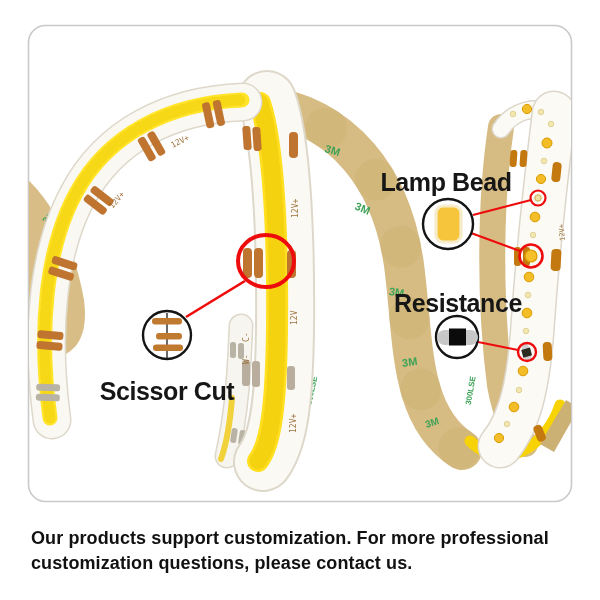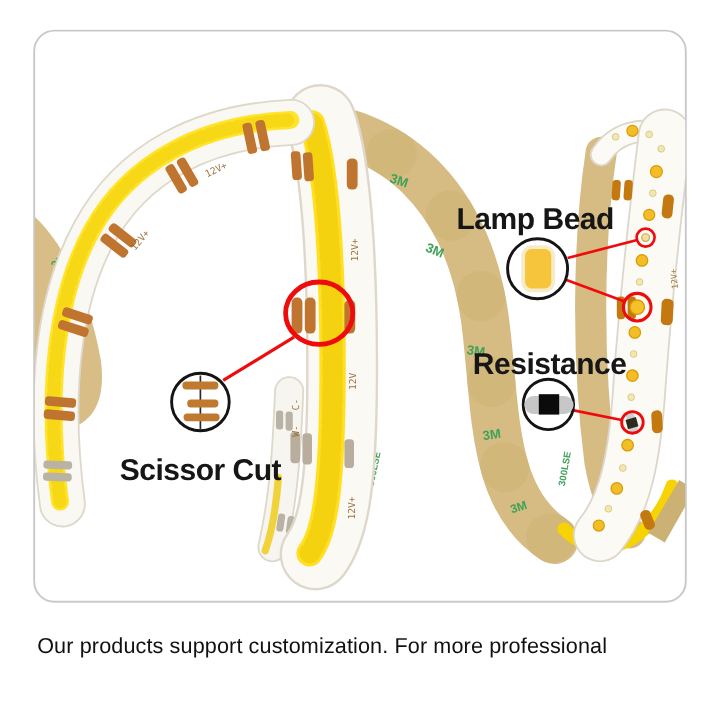--- a/index.html
+++ b/index.html
@@ -1,20 +1,20 @@
 <!DOCTYPE html>
 <html><head>
 <meta charset="utf-8">
 <style>
   html,body{margin:0;padding:0;background:#ffffff;}
   .stage{position:relative;width:600px;height:600px;background:#ffffff;overflow:hidden;
          font-family:"Liberation Sans",sans-serif;}
   .scene-svg{position:absolute;left:0;top:0;}
   .caption{position:absolute;left:31px;top:526px;width:562px;color:#111;
-           font-size:18px;line-height:25px;font-weight:normal;letter-spacing:0.1px;}
+           font-size:18px;line-height:25px;font-weight:bold;letter-spacing:0.1px;}
   .caption span{display:block;}
   svg text.label{font-family:"Liberation Sans",sans-serif;font-weight:bold;fill:#161616;
                  letter-spacing:-0.4px;}
   svg text.mark{font-family:"DejaVu Sans Mono",monospace;}
 </style>
 </head>
 <body>
 
 <div class="stage">
 
@@ -223,15 +223,16 @@
         <rect x="153" y="344.5" width="30" height="6.5" rx="3" fill="#c07a30"></rect>
       </g>
       <text class="label" x="167" y="400" font-size="25" text-anchor="middle">Scissor Cut</text>
     </g>
 
   </g>
 </svg>
 
 <div class="caption">
   <span>Our products support customization. For more professional</span>
+  <span>customization questions, please contact us.</span>
 </div>
 
 </div>
 
 </body></html>

